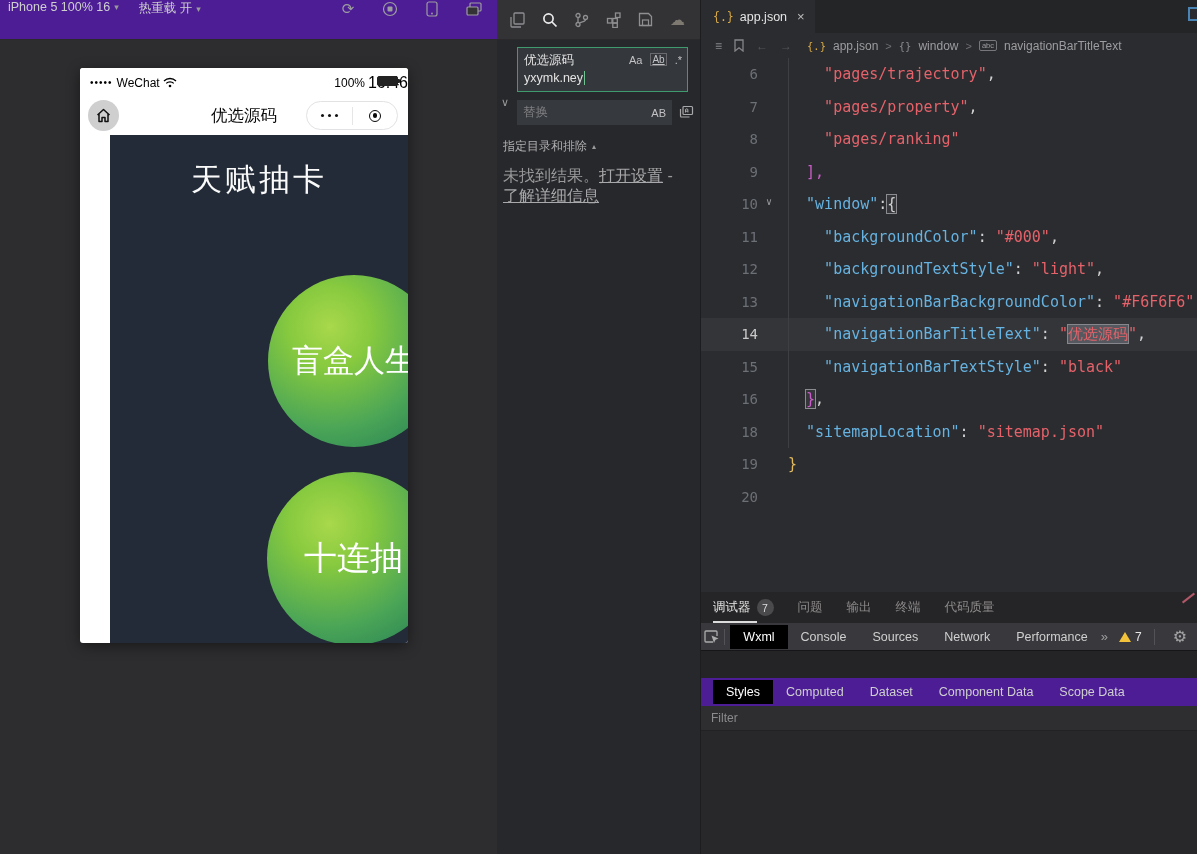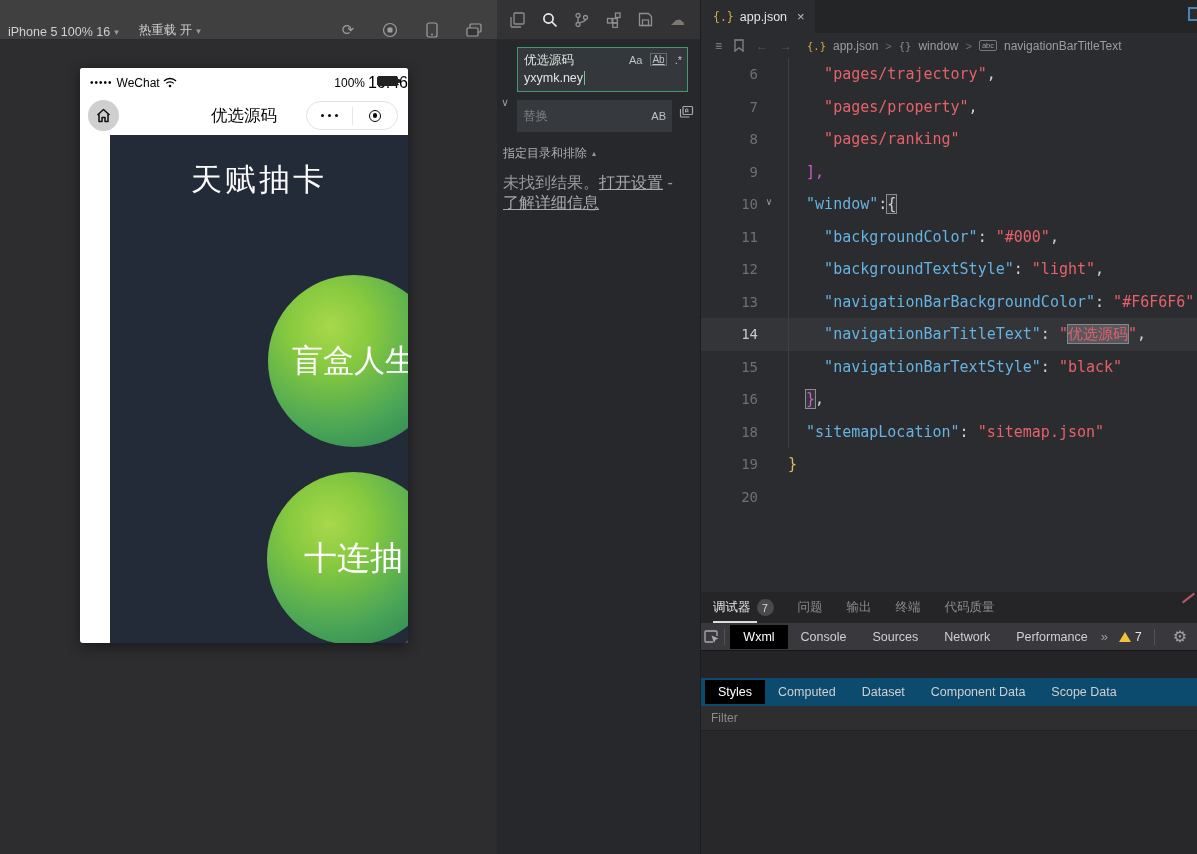--- a/index.html
+++ b/index.html
@@ -1,22 +1,22 @@
 <!DOCTYPE html>
 <html><head>
 <meta charset="utf-8">
 <style>
   * { margin:0; padding:0; box-sizing:border-box; }
   html,body { width:1197px; height:854px; overflow:hidden; background:#2d2d2f;
               font-family:"Liberation Sans", sans-serif; }
   .app { position:relative; width:1197px; height:854px; background:#2d2d2f; color:#c8c8c8; }
 
   
-  .topbar { position:absolute; left:0; top:0; width:497px; height:40px; background:#404040;
-            display:flex; align-items:flex-end; border-bottom:1px solid #2a2a2c; }
+  .topbar { position:absolute; left:0; top:0; width:497px; height:40px; background:#4c1d95;
+            display:flex; align-items:flex-start; border-bottom:1px solid #2a2a2c; }
   .tb-item { font-size:12.5px; color:#cfcfcf; display:flex; align-items:center; gap:4px; cursor:default; }
   .caret-down { font-size:9px; color:#9a9a9a; }
   .tb-icons { margin-left:auto; display:flex; align-items:center; gap:24px; padding-right:14px; }
   .tb-ic { width:18px; height:18px; color:#9d9d9f; display:flex; align-items:center; justify-content:center; font-size:15px; }
 
   
   .phone { position:absolute; left:80px; top:68px; width:328px; height:575px; background:#fff;
            border-radius:3px; box-shadow:0 3px 14px rgba(0,0,0,.45); overflow:hidden; }
   .p-status { height:29px; background:#fff; display:flex; align-items:center; padding:0 10px;
               font-size:12px; color:#000; }
@@ -57,21 +57,21 @@
   .sb-head-label { font-size:11px; color:#bdbdbd; letter-spacing:.5px; }
   .sb-head-icons { margin-left:auto; display:flex; gap:11px; align-items:center; }
   .sb-hic { color:#b4b4b6; font-size:13px; width:15px; height:15px; display:flex; align-items:center; justify-content:center; }
   .expand-chev { position:absolute; left:4px; top:96px; color:#9a9a9a; font-size:11px; }
   .search-box { margin:7px 12px 0 20px; background:#34373b; border:1px solid #3f9b6e; padding:3px 6px 4px 6px; position:relative; }
   .s-line { font-size:12.5px; color:#e3e3e3; line-height:18px; white-space:nowrap; }
   .s-caret { border-left:1px solid #6fc492; margin-left:1px; }
   .s-opts { position:absolute; right:5px; top:5px; display:flex; gap:8px; align-items:center; color:#c2c2c4; font-size:11px; }
   .s-opt.ww { text-decoration:underline; border:1px solid #6a6a6e; padding:0 1px; font-size:10px; }
   .replace-row { margin:8px 28px 0 20px; position:relative; }
-  .replace-box { background:#36393d; height:32px; display:flex; align-items:center; padding:0 6px; }
+  .replace-box { background:#36393d; height:25px; display:flex; align-items:center; padding:0 6px; }
   .r-ph { font-size:12.5px; color:#7f7f82; }
   .r-ab { margin-left:auto; font-size:11px; color:#c2c2c4; }
   .r-all { position:absolute; right:-22px; top:5px; color:#a8a8aa; }
   .sb-toggle { margin:13px 0 0 6px; font-size:12px; color:#b0b0b2; display:flex; align-items:center; gap:5px; }
   .sb-msg { margin:11px 20px 0 6px; font-size:16px; color:#9a9a9c; line-height:20px; }
   .sb-msg a { color:#a9a9ab; text-decoration:underline; cursor:pointer; }
 
   
   .editor { position:absolute; left:701px; top:0; width:496px; height:592px; background:#2b2c2f; }
   .tabbar { height:33px; background:#242527; display:flex; align-items:stretch; position:relative; }
@@ -121,21 +121,21 @@
   .dt-div { width:1px; height:16px; background:#535357; margin-right:6px; }
   .chip { font-size:12.5px; color:#cfcfcf; padding:5px 13px; }
   .chip.active { background:#000; color:#fff; }
   .dt-right { margin-left:auto; display:flex; align-items:center; gap:12px; padding-right:10px; }
   .more { color:#9d9d9f; font-size:13px; letter-spacing:-1px; }
   .warn { display:flex; align-items:center; gap:4px; font-size:12px; color:#e6e6e6; }
   .warn-tri { width:0; height:0; border-left:6px solid transparent; border-right:6px solid transparent;
               border-bottom:10px solid #f2c33a; position:relative; }
   .gear { color:#a2a2a4; font-size:16px; }
   .dom-gap { height:27px; background:#242427; }
-  .styles-row { height:28px; background:#0c4a6e; display:flex; align-items:center; padding-left:4px; }
+  .styles-row { height:28px; background:#4c1d95; display:flex; align-items:center; padding-left:12px; }
   .filter-row { height:25px; background:#2e2e31; display:flex; align-items:center; padding-left:10px;
                 border-bottom:1px solid #222224; }
   .filter-label { font-size:12px; color:#8b8b8d; }
   .panel-empty { height:123px; background:#28282a; }
 
   svg { display:block; }
 </style>
 </head>
 <body>
 

